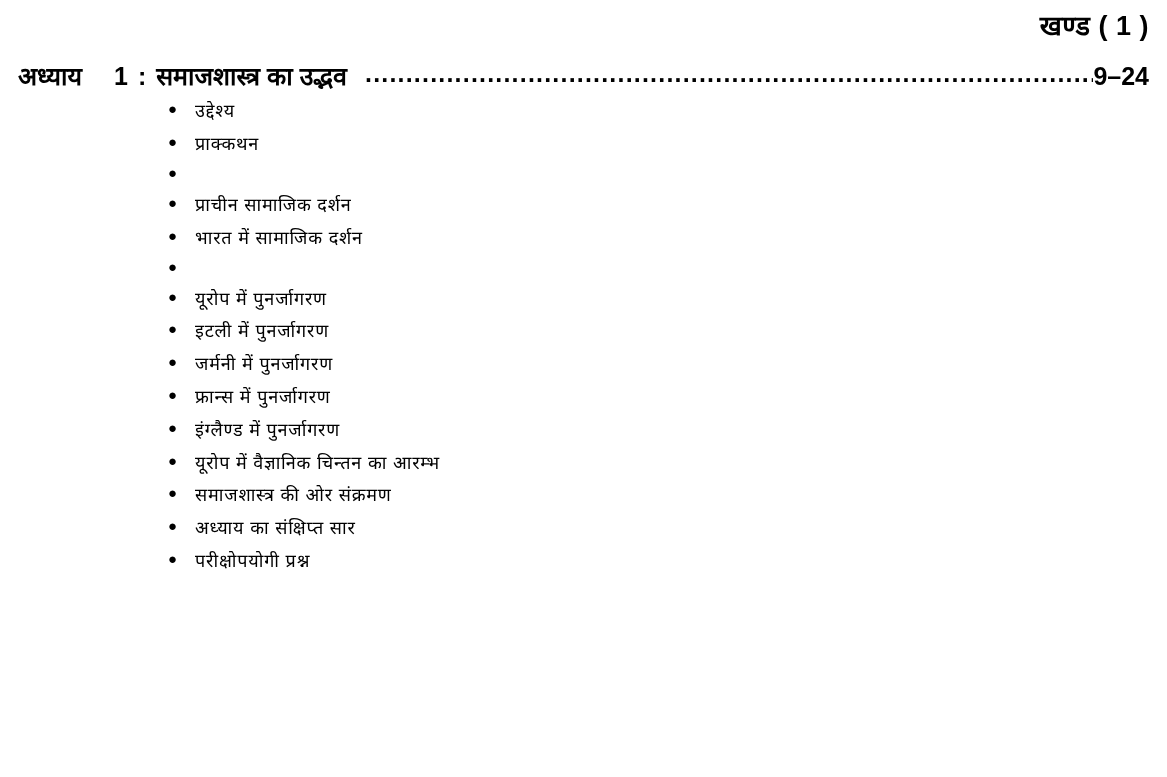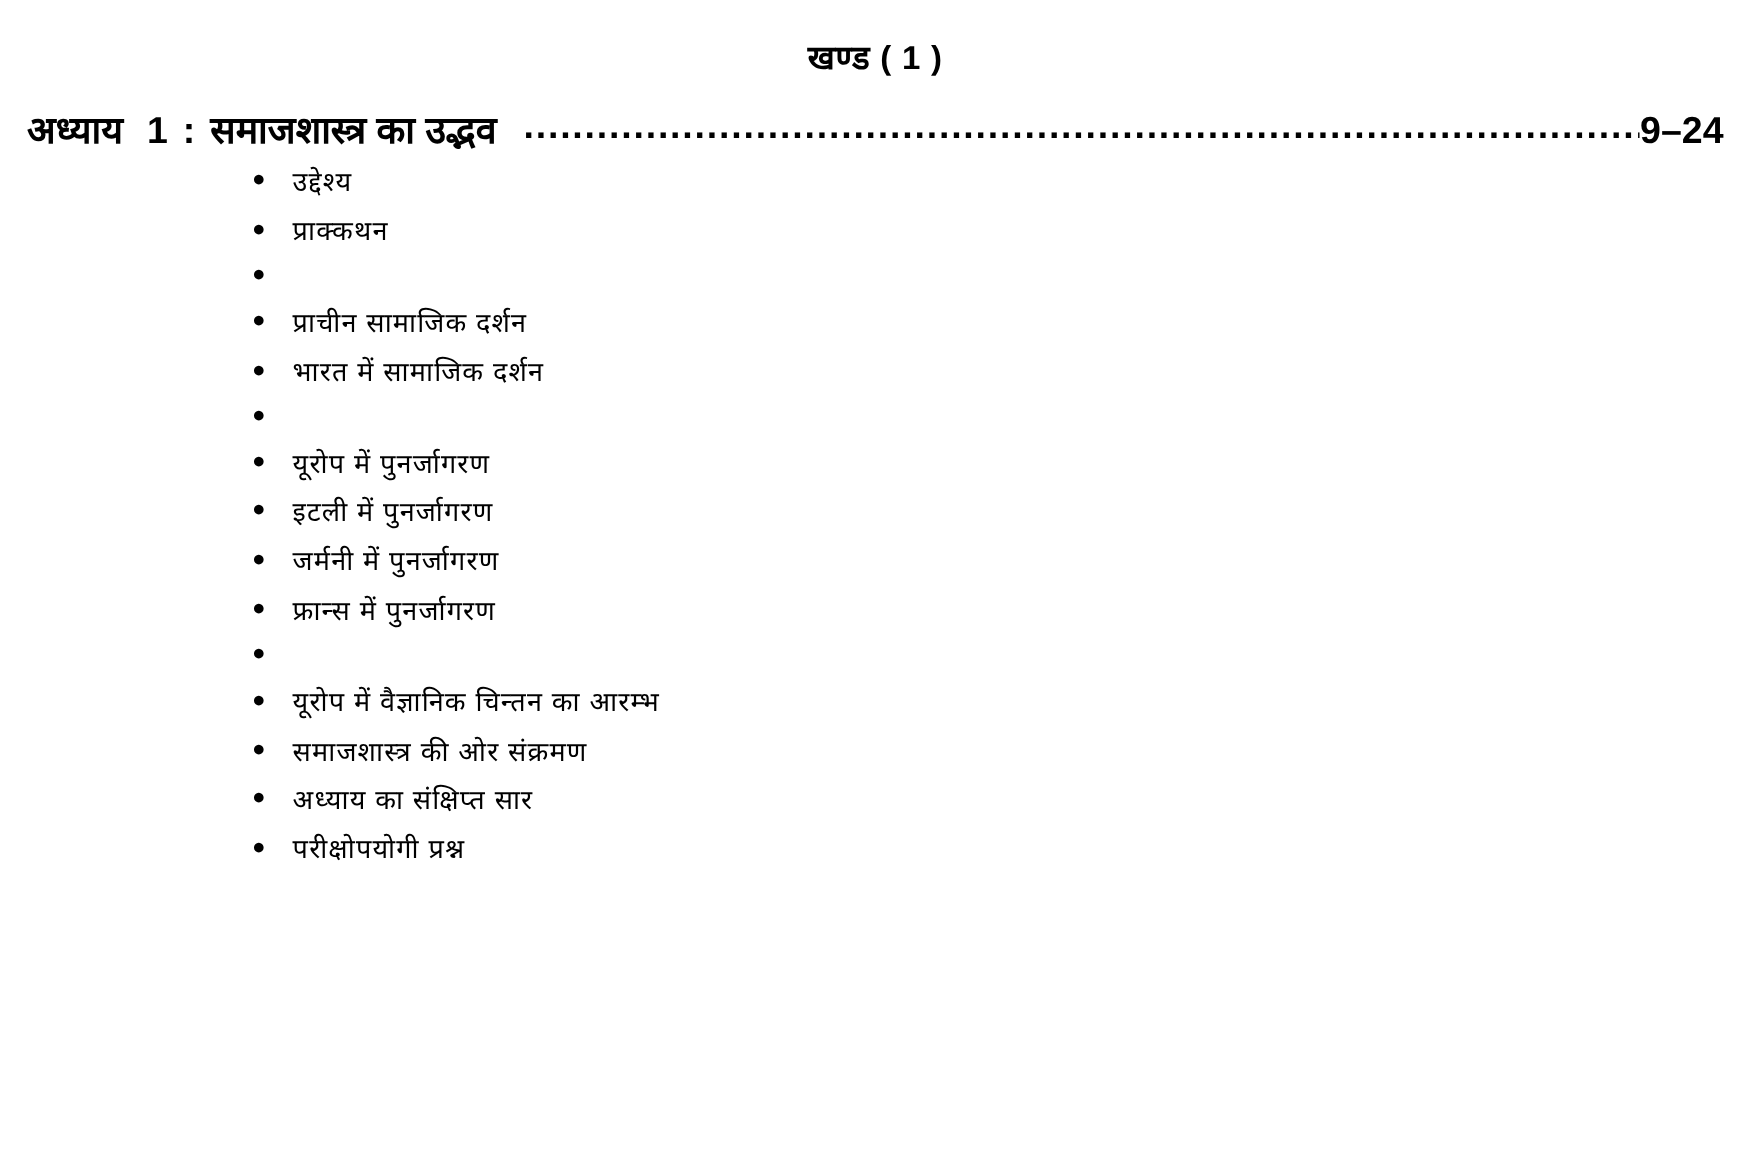--- a/index.html
+++ b/index.html
@@ -15,38 +15,38 @@
     overflow: hidden;
   }
   .page {
     position: relative;
     width: 1167px;
     height: 777px;
     box-sizing: border-box;
     padding: 10px 18px 0 18px;
   }
   .section-title {
-    text-align: center;
-    font-size: 22px;
+    text-align: right;
+    font-size: 27px;
     font-weight: bold;
     letter-spacing: 0.5px;
-    margin: 16px 0 16px 0;
+    margin: 0 0 16px 0;
     line-height: 1.2;
   }
   .chapter-line {
     display: flex;
     align-items: baseline;
     width: 100%;
     font-size: 25px;
     font-weight: bold;
     white-space: nowrap;
     margin-bottom: 10px;
   }
   .chapter-label {
-    margin-right: 16px;
+    margin-right: 32px;
   }
   .chapter-number {
     margin-right: 10px;
   }
   .chapter-colon {
     margin-right: 10px;
   }
   .chapter-title {
     margin-right: 18px;
   }
@@ -138,20 +138,21 @@
     <li class="topic-item">
       <span class="bullet">●</span>
       <span class="topic-text">जर्मनी  में  पुनर्जागरण</span>
     </li>
     <li class="topic-item">
       <span class="bullet">●</span>
       <span class="topic-text">फ्रान्स  में  पुनर्जागरण</span>
     </li>
     <li class="topic-item">
       <span class="bullet">●</span>
+      <span class="topic-text">इंग्लैण्ड  में  पुनर्जागरण</span>
     </li>
     <li class="topic-item">
       <span class="bullet">●</span>
       <span class="topic-text">यूरोप  में  वैज्ञानिक  चिन्तन  का  आरम्भ</span>
     </li>
     <li class="topic-item">
       <span class="bullet">●</span>
       <span class="topic-text">समाजशास्त्र  की  ओर  संक्रमण</span>
     </li>
     <li class="topic-item">

